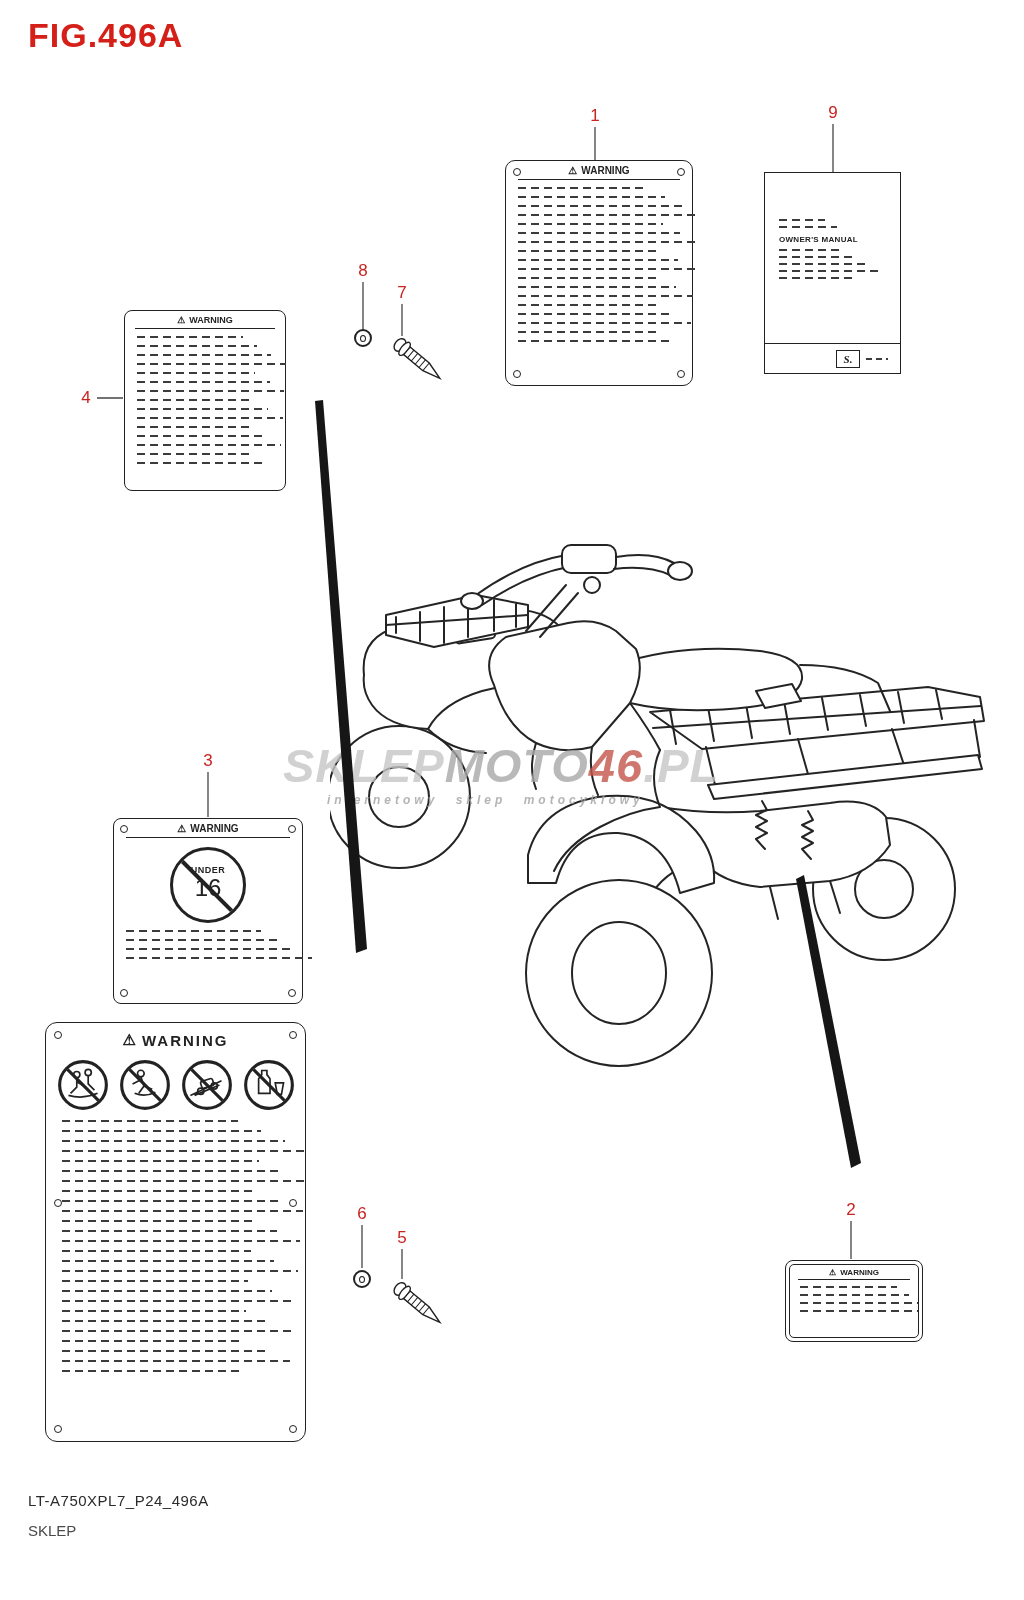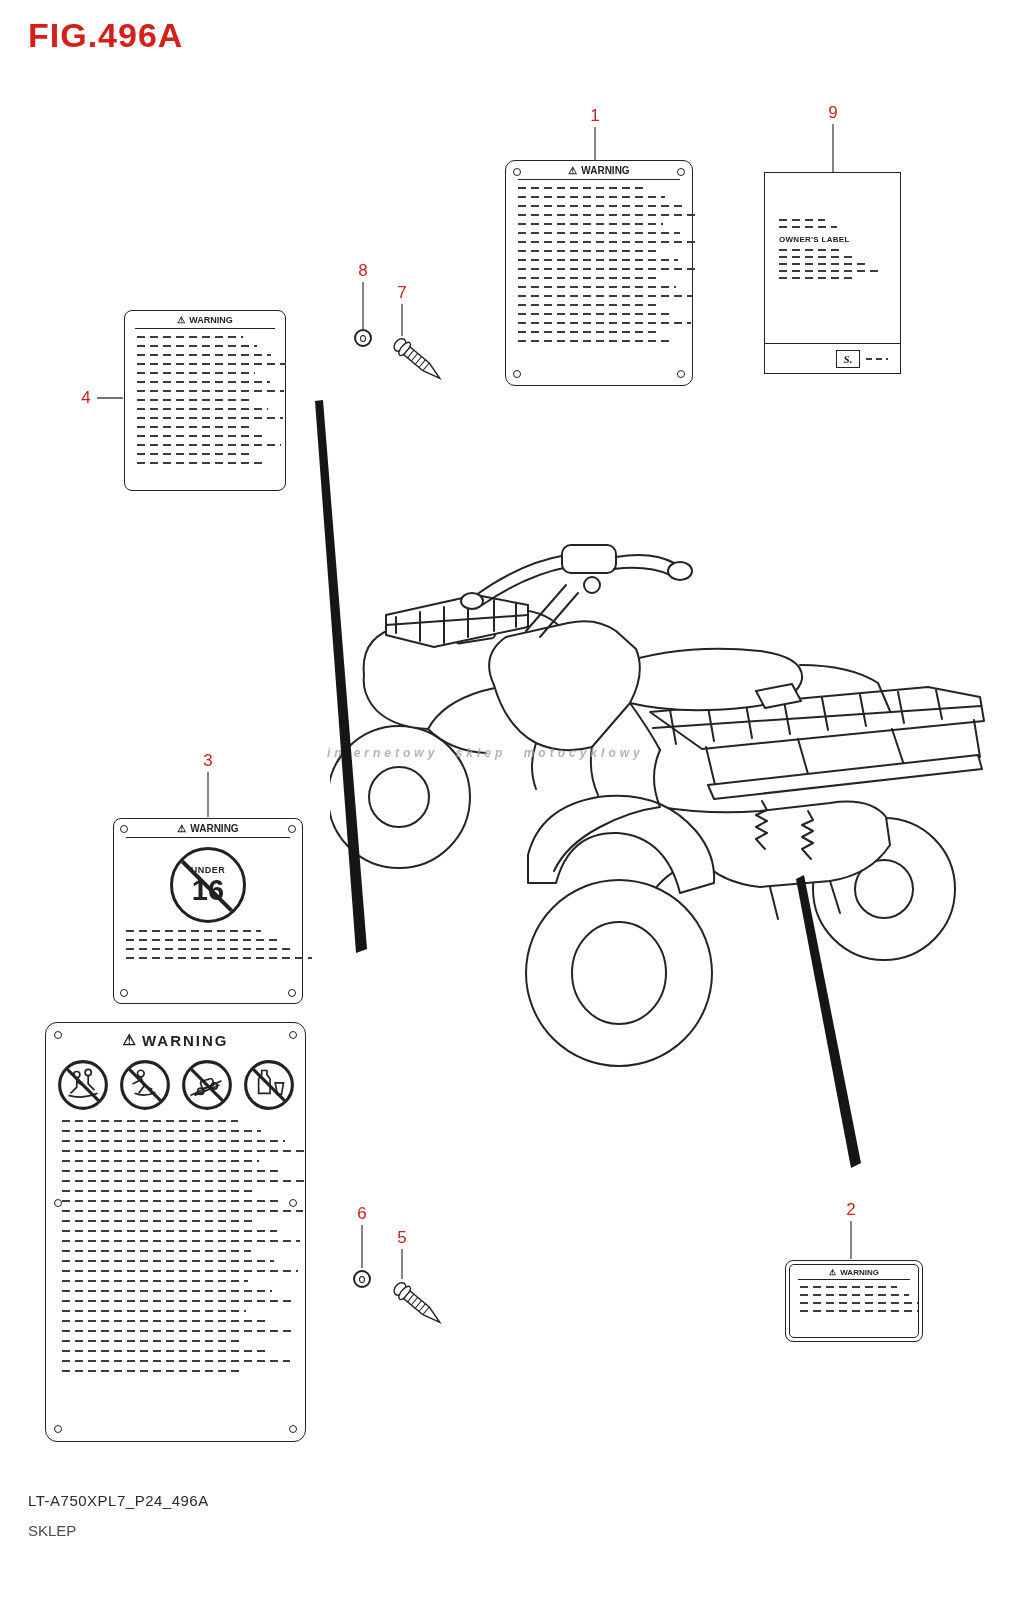--- a/index.html
+++ b/index.html
@@ -37,21 +37,21 @@
             font-weight:bold;font-size:11px}
   .strip-dash{display:inline-block;width:22px;height:2px;margin-left:6px;
               background:repeating-linear-gradient(90deg,#3b3b3b 0 6px,transparent 6px 10px)}
 
   
   .u16{width:76px;height:76px;border:3px solid #222;border-radius:50%;margin:9px auto 4px;
        position:relative;text-align:center;overflow:hidden;background:#fff}
   .u16-slash{position:absolute;left:-8px;right:-8px;top:50%;height:3.5px;background:#222;
              transform:rotate(45deg)}
   .u16-under{font-size:9px;font-weight:bold;margin-top:15px;letter-spacing:.5px}
-  .u16-age{font-size:29px;font-weight:bold;line-height:1.05}
+  .u16-age{font-size:24px;font-weight:normal;line-height:1.05}
 
   
   .picto-row{display:flex;justify-content:center;gap:8px;margin:6px 0 2px}
   .picto{width:54px;height:54px}
 
   
   .label2-inner{position:absolute;inset:3px;border:1.1px solid #222;border-radius:5px;overflow:hidden}
 
   
   .callout{position:absolute;color:#c72420;font-size:17px;font-weight:500;z-index:7;
@@ -147,20 +147,21 @@
       <ellipse cx="142" cy="86" rx="11" ry="8" fill="#fff"></ellipse>
       <rect x="232" y="30" width="54" height="28" rx="9" fill="#fff"></rect>
       <path d="M286 42 Q322 36 344 48 M284 54 Q318 50 340 60"></path>
       <ellipse cx="350" cy="56" rx="12" ry="9" fill="#fff"></ellipse>
       <circle cx="262" cy="70" r="8" fill="#fff"></circle>
     </g>
   </g>
 </svg>
 
 <div class="watermark">
+  <div class="wm-main"><span class="wm-gray">SKLEP</span><span class="wm-dark">MOTO</span><span class="wm-red">46</span><span class="wm-gray">.PL</span></div>
   <div class="wm-sub">internetowy sklep motocyklowy</div>
 </div>
 
 <svg class="overlay" width="1024" height="1600">
   <polygon points="315,401 323,400 367,949 356,953" fill="#161616"></polygon>
   <polygon points="796,879 804,875 861,1163 851,1168" fill="#161616"></polygon>
   <path d="M595 127 V161 M833 124 V172 M363 282 V329 M402 304 V336 M97 398 H123 M208 772 V817 M362 1225 V1268 M402 1249 V1279 M851 1221 V1259" stroke="#454545" stroke-width="1.3" fill="none"></path>
 </svg>
 
 <div class="label-box" style="left:505px;top:160px;width:188px;height:226px">
@@ -192,21 +193,21 @@
       <i class="dash-row" style="width: 74%;"></i>
       <i class="dash-row" style="width: 83%;"></i>
     </div>
 </div>
 
 <div class="manual-box" style="left:764px;top:172px;width:137px;height:202px">
   <div style="margin-top:46px">
       <i class="dash-row" style="width: 34%;"></i>
       <i class="dash-row" style="width: 43%;"></i>
     </div>
-  <div class="manual-title">OWNER'S LABEL</div>
+  <div class="manual-title">OWNER'S MANUAL</div>
   <div>
       <i class="dash-row" style="width: 46%;"></i>
       <i class="dash-row" style="width: 55%;"></i>
       <i class="dash-row" style="width: 64%;"></i>
       <i class="dash-row" style="width: 73%;"></i>
       <i class="dash-row" style="width: 54%;"></i>
     </div>
   <div class="manual-strip">
     <span class="logo-box">
         <span>S.</span>

